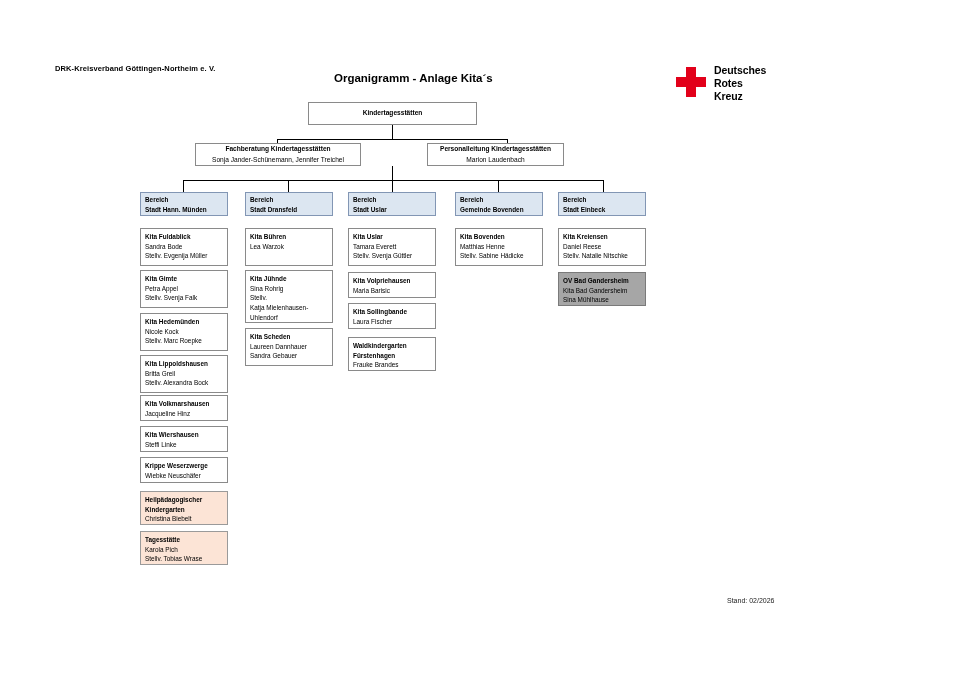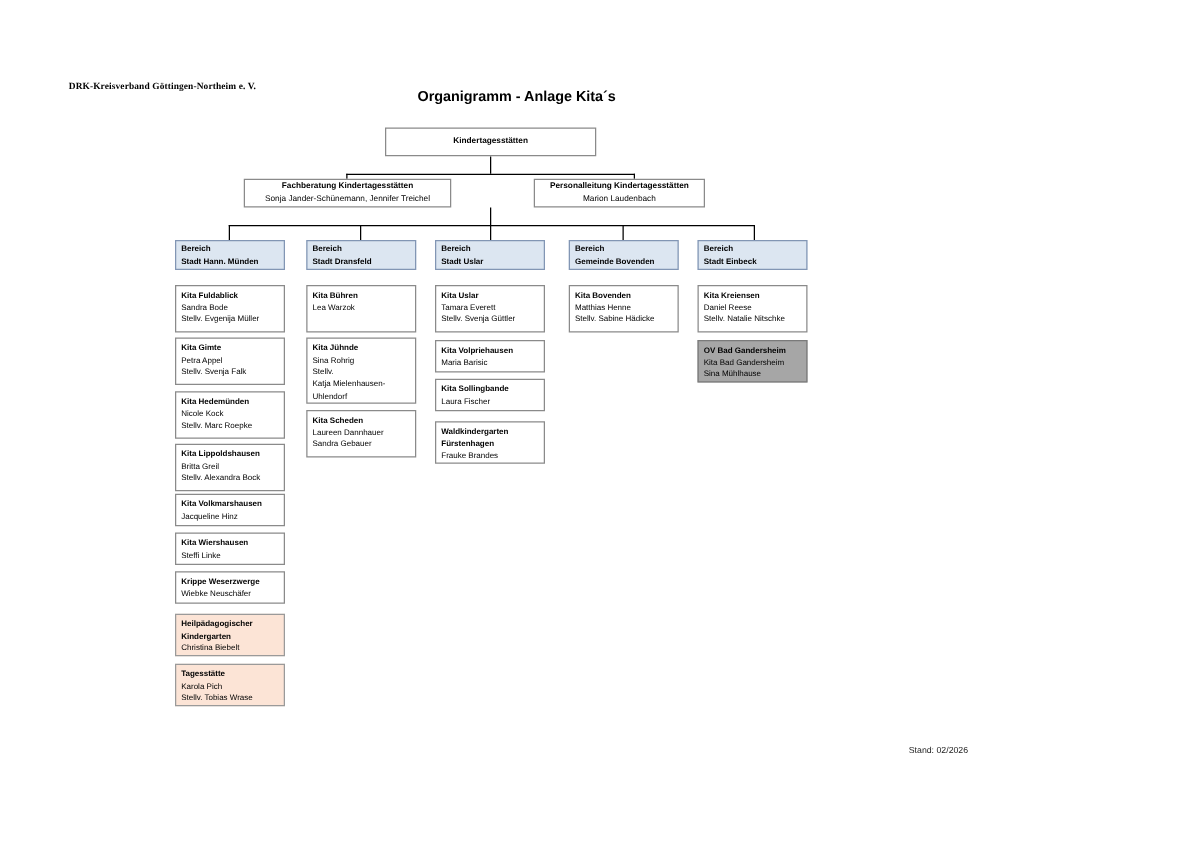--- a/index.html
+++ b/index.html
@@ -19,21 +19,20 @@
     overflow: hidden;
   }
 
   
   .org-header {
     position: absolute;
     font-size: 7.5px;
     font-weight: bold;
     letter-spacing: 0.1px;
     white-space: nowrap;
-    font-family: Liberation Serif, serif;
   }
   .doc-title {
     position: absolute;
     font-size: 11.5px;
     font-weight: bold;
     white-space: nowrap;
   }
   .footer-date {
     position: absolute;
     font-size: 7px;
@@ -144,20 +143,31 @@
 </style>
 </head>
 <body>
 
 <div id="page">
 
   <div class="org-header" style="left:55px; top:64px;">DRK-Kreisverband Göttingen-Northeim e. V.</div>
 
   <div class="doc-title" style="left:334px; top:72px;text-align:right;">Organigramm - Anlage Kita´s</div>
 
+  <div class="logo-wrap" style="left:676px; top:64px;">
+    <div class="logo-cross">
+      <div class="bar-h"></div>
+      <div class="bar-v"></div>
+    </div>
+    <div class="logo-text">
+      <div>Deutsches</div>
+      <div>Rotes</div>
+      <div>Kreuz</div>
+    </div>
+  </div>
 
   <div class="line v" style="left:392px; top:125px; height:14px;"></div>
 
   <div class="line h" style="left:277px; top:139px; width:231px;"></div>
   <div class="line v" style="left:277px; top:139px; height:5px;"></div>
   <div class="line v" style="left:507px; top:139px; height:5px;"></div>
 
   <div class="line v" style="left:392px; top:166px; height:14px;"></div>
 
   <div class="line h" style="left:183px; top:180px; width:421px;"></div>

